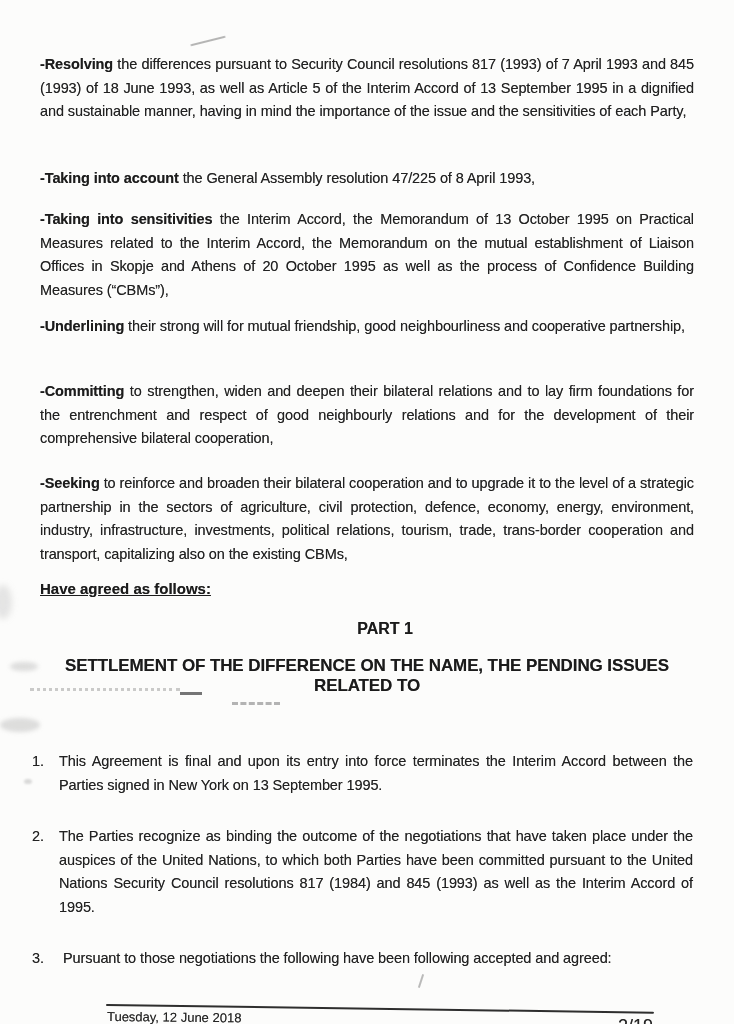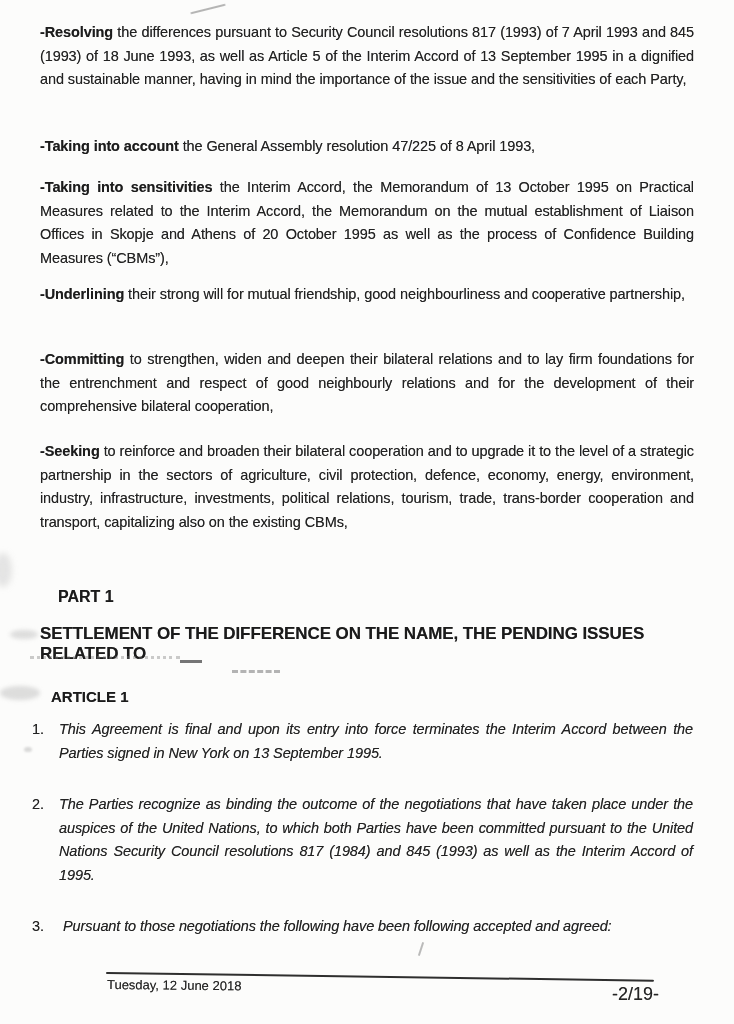--- a/index.html
+++ b/index.html
@@ -4,54 +4,54 @@
 <style>
   html,body{margin:0;padding:0;}
   body{
     width:734px;height:1024px;
     background:#fcfcfb;
     font-family:"Liberation Sans", sans-serif;
     color:#212121;
     position:relative;
     overflow:hidden;
   }
-  .page{position:absolute;inset:0;}
+  .page{position:absolute;inset:0;margin-top:32px;}
   .para{
     position:absolute;left:40px;width:654px;
     font-size:14.5px;line-height:23.5px;letter-spacing:-0.1px;
     text-align:justify;text-align-last:left;
     margin:0;
     color:#222;
     text-shadow:0 0 .4px rgba(30,30,30,.55);
   }
   .lead{font-weight:bold;color:#1c1c1c;}
   .agreed{
     position:absolute;left:40px;top:546px;
     font-size:15px;font-weight:bold;line-height:22px;
     text-decoration:underline;
     color:#1b1b1b;
     text-shadow:0 0 .4px rgba(30,30,30,.6);
   }
   .center-head{
     position:absolute;left:40px;width:654px;
-    text-align:left;font-weight:bold;color:#1b1b1b;
+    text-align:center;font-weight:bold;color:#1b1b1b;
     text-shadow:0 0 .4px rgba(30,30,30,.6);
   }
   .part-heading{top:588px;font-size:16px;transform:translateX(18px);}
   .title-l1{top:624px;font-size:17px;letter-spacing:-0.1px;}
   .title-l2{top:649px;font-size:14.5px;letter-spacing:-0.1px;transform:translateX(26px);}
   .article-heading{top:688px;font-size:15px;transform:translateX(11px);}
   .item{
     position:absolute;left:32px;width:661px;
     font-size:14.5px;line-height:23.5px;letter-spacing:-0.1px;
     color:#222;
     text-shadow:0 0 .4px rgba(30,30,30,.55);
   }
   .item .num{position:absolute;left:0;top:0;}
-  .item .itext{margin-left:27px;text-align:justify;text-align-last:left;font-style:italic;}
+  .item .itext{margin-left:27px;text-align:justify;text-align-last:left;}
   .item3 .itext{margin-left:31px;}
   .footer-line{
     position:absolute;left:106px;top:972px;width:548px;height:2px;
     background:#2e2e2e;transform:rotate(0.8deg);transform-origin:left center;
     border-radius:1px;
   }
   .footer-date{
     position:absolute;left:107px;top:977px;font-size:13px;color:#242424;
     transform:rotate(0.6deg);transform-origin:left center;
     text-shadow:0 0 .4px rgba(30,30,30,.5);
@@ -90,24 +90,24 @@
   <p class="para" style="top:135px"><span class="lead">-Taking into account</span><span> the General Assembly resolution 47/225 of 8 April 1993,</span></p>
 
   <p class="para" style="top:176px"><span class="lead">-Taking into sensitivities</span><span> the Interim Accord, the Memorandum of 13 October 1995 on Practical Measures related to the Interim Accord, the Memorandum on the mutual establishment of Liaison Offices in Skopje and Athens of 20 October 1995 as well as the process of Confidence Building Measures (“CBMs”),</span></p>
 
   <p class="para" style="top:348px"><span class="lead">-Committing</span><span> to strengthen, widen and deepen their bilateral relations and to lay firm foundations for the entrenchment and respect of good neighbourly relations and for the development of their comprehensive bilateral cooperation,</span></p>
 
   <p class="para" style="top:283px"><span class="lead">-Underlining</span><span> their strong will for mutual friendship, good neighbourliness and cooperative partnership,</span></p>
 
   <p class="para" style="top:440px"><span class="lead">-Seeking</span><span> to reinforce and broaden their bilateral cooperation and to upgrade it to the level of a strategic partnership in the sectors of agriculture, civil protection, defence, economy, energy, environment, industry, infrastructure, investments, political relations, tourism, trade, trans-border cooperation and transport, capitalizing also on the existing CBMs,</span></p>
 
+  <div class="agreed">Have agreed as follows:</div>
 
   <div class="center-head part-heading">PART 1</div>
   <div class="center-head title-l1">SETTLEMENT OF THE DIFFERENCE ON THE NAME, THE PENDING ISSUES RELATED TO</div>
-  <div class="center-head article-heading">ARTICLE 1</div>
 
   <div class="item" style="top:718px">
     <span class="num">1.</span>
     <div class="itext">This Agreement is final and upon its entry into force terminates the Interim Accord between the Parties signed in New York on 13 September 1995.</div>
   </div>
 
   <div class="item" style="top:793px">
     <span class="num">2.</span>
     <div class="itext">The Parties recognize as binding the outcome of the negotiations that have taken place under the auspices of the United Nations, to which both Parties have been committed pursuant to the United Nations Security Council resolutions 817 (1984) and 845 (1993) as well as the Interim Accord of 1995.</div>
   </div>

